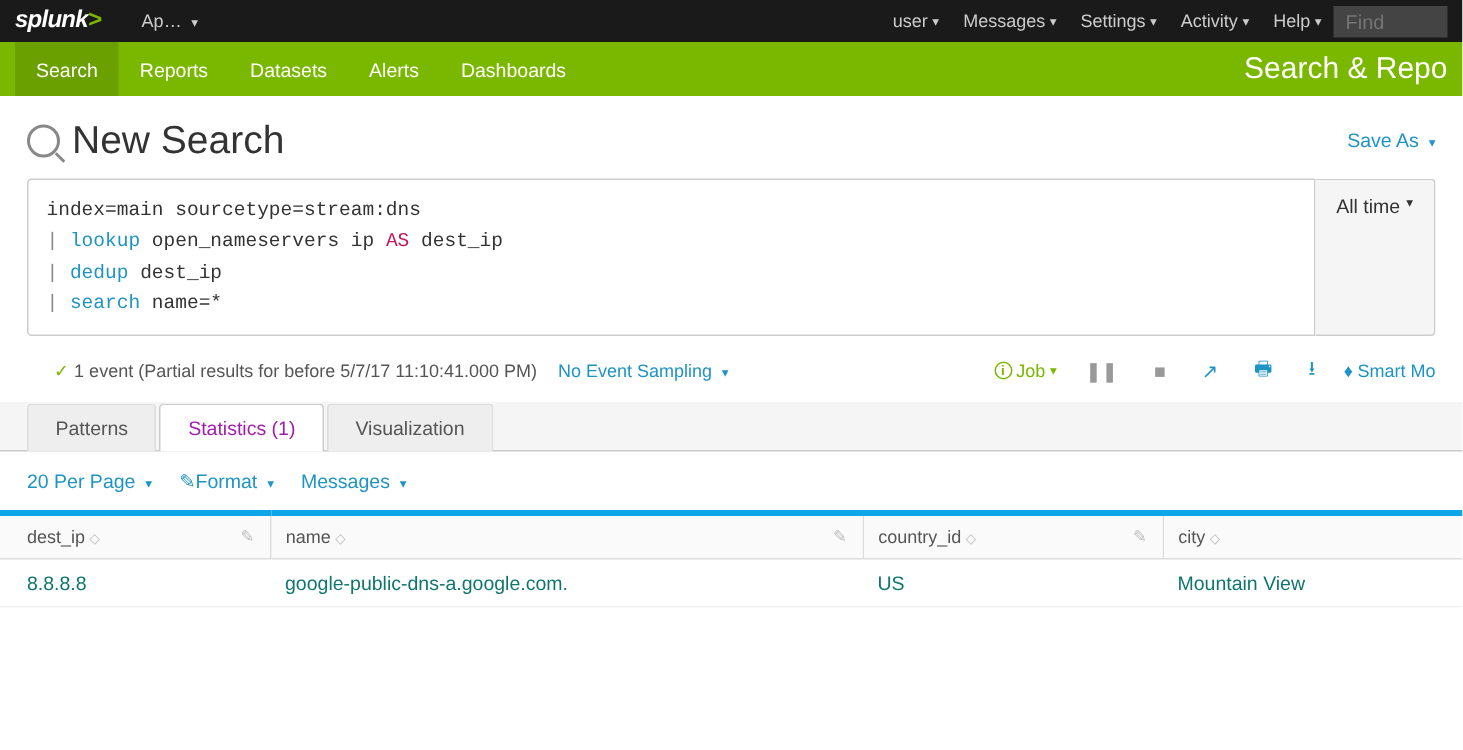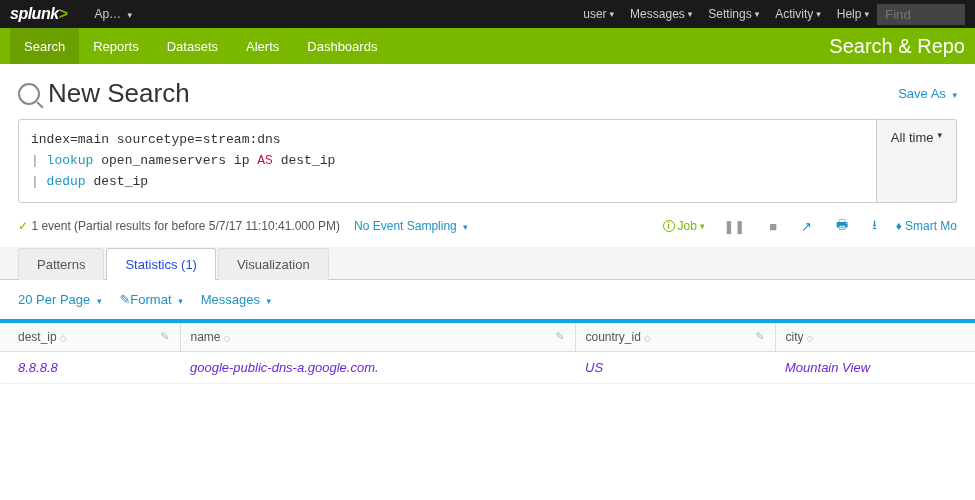--- a/index.html
+++ b/index.html
@@ -5,21 +5,21 @@
   * { box-sizing: border-box; margin: 0; padding: 0; }
   body { font-family: "Helvetica Neue", Arial, sans-serif; font-size: 13px; color: #333; background: #fff; width: 975px; }
   
   
   .topbar { background: #1a1a1a; height: 28px; display: flex; align-items: center; padding: 0 10px; color: #ccc; font-size: 12px; }
   .logo { color: #fff; font-weight: bold; font-size: 16px; margin-right: 27px; font-style: italic; letter-spacing: -0.5px; }
   .logo .gt { color: #7ab800; }
   .topbar-app { color: #ccc; cursor: pointer; }
   .topbar-spacer { flex: 1; }
   .topbar-item { margin: 0 8px; cursor: pointer; color: #ccc; display: flex; align-items: center; }
-  .topbar-find { background: #444; color: #999; padding: 3px 8px; width: 88px; border: none; }
+  .topbar-find { background: #444; color: #999; padding: 3px 8px; width: 76px; border: none; }
   .chev { font-size: 9px; margin-left: 3px; }
   
   
   .greenbar { background: #7ab800; height: 36px; display: flex; align-items: center; padding: 0 10px; color: #fff; }
   .greenbar-item { padding: 0 14px; height: 100%; display: flex; align-items: center; cursor: pointer; font-size: 13px; }
   .greenbar-item.active { background: #6aa000; font-weight: 500; }
   .greenbar-spacer { flex: 1; }
   .greenbar-title { font-size: 20px; color: #fff; font-weight: 300; }
   
   
@@ -31,45 +31,45 @@
   
   
   .search-row { display: flex; padding: 0 18px; gap: 0; }
   .search-box { flex: 1; border: 1px solid #ccc; border-radius: 3px 0 0 3px; padding: 10px 12px; font-family: "Courier New", monospace; font-size: 13px; line-height: 1.6; background: #fff; }
   .search-box .pipe { color: #888; }
   .search-box .cmd { color: #1e93c6; }
   .search-box .kw { color: #be185d; }
   .time-picker { border: 1px solid #ccc; border-left: none; border-radius: 0 3px 3px 0; padding: 10px 14px; background: #f5f5f5; cursor: pointer; display: flex; align-items: flex-start; font-size: 13px; }
   
   
-  .status-bar { display: flex; align-items: center; padding: 12px 18px 10px; font-size: 12px; color: #555; gap: 14px; }
+  .status-bar { display: flex; align-items: center; padding: 12px 18px 10px; font-size: 12px; color: #555; gap: 14px; margin-left: 18px; }
   .check { color: #7ab800; font-size: 12px; }
   .link { color: #1e93c6; cursor: pointer; }
   .status-spacer { flex: 1; }
   .job-btn { color: #7ab800; display: flex; align-items: center; cursor: pointer; }
   .job-btn .info { width: 12px; height: 12px; border: 1.5px solid #7ab800; border-radius: 50%; display: inline-flex; align-items: center; justify-content: center; font-size: 9px; margin-right: 3px; font-weight: bold; }
   .icon-btn { color: #999; cursor: pointer; padding: 0 5px; font-size: 13px; }
   .icon-btn.blue { color: #1e93c6; }
   .smart { color: #1e93c6; display: flex; align-items: center; }
   .bulb { color: #1e93c6; margin-right: 3px; }
   
   
   .tabs { display: flex; border-bottom: 1px solid #ccc; padding: 0 18px; background: #f5f5f5; }
   .tab { padding: 8px 18px; cursor: pointer; color: #555; border: 1px solid transparent; border-bottom: none; position: relative; top: 1px; background: #eee; margin-right: 2px; border-radius: 3px 3px 0 0; border-color: #ddd; }
-  .tab.active { background: #fff; border-color: #ccc; color: #1d4ed8; }
+  .tab.active { background: #fff; border-color: #ccc; color: #a21caf; }
   
   
   .table-controls { display: flex; padding: 12px 18px; gap: 18px; }
   .tc-item { color: #1e93c6; cursor: pointer; font-size: 13px; }
   
   
   .data-table { width: 100%; border-collapse: collapse; }
   .data-table th { text-align: left; padding: 7px 10px; font-weight: 400; color: #555; border-top: 4px solid #0ea5e9; border-bottom: 1px solid #ddd; background: #fafafa; font-size: 12px; position: relative; }
   .data-table th:first-child { padding-left: 18px; }
-  .data-table td { padding: 8px 10px; border-bottom: 1px solid #eee; color: #6d28d9; font-size: 13px; font-style: italic; }
+  .data-table td { padding: 8px 10px; border-bottom: 1px solid #eee; color: #0f766e; font-size: 13px; }
   .data-table td:first-child { padding-left: 18px; }
   .col-edit { float: right; color: #bbb; cursor: pointer; font-size: 11px; }
   .sort { color: #bbb; font-size: 9px; margin-left: 3px; }
   .th-border { border-left: 1px solid #ddd; }
 </style>
 </head>
 <body>
 
 <div class="topbar">
   <span class="logo"><span>splunk</span><span class="gt">&gt;</span></span>
@@ -114,20 +114,21 @@
     <span>New Search</span>
   </div>
   <span class="saveas"><span>Save As</span> <span class="chev">▾</span></span>
 </div>
 
 <div class="search-row">
   <div class="search-box">
     <div><span>index=main sourcetype=stream:dns</span></div>
     <div><span class="pipe">| </span><span class="cmd">lookup</span> <span>open_nameservers ip</span> <span class="kw">AS</span> <span>dest_ip</span></div>
     <div><span class="pipe">| </span><span class="cmd">dedup</span> <span>dest_ip</span></div>
+    <div><span class="pipe">| </span><span class="cmd">search</span> <span>name=*</span></div>
   </div>
   <div class="time-picker">
     <span>All time</span>
       <span class="chev" style="margin-left:4px">▾</span>
   </div>
 </div>
 
 <div class="status-bar">
   <span><span class="check">✓</span> <span>1 event (Partial results for before 5/7/17 11:10:41.000 PM)</span></span>
   <span class="link"><span>No Event Sampling</span> <span class="chev">▾</span></span>

